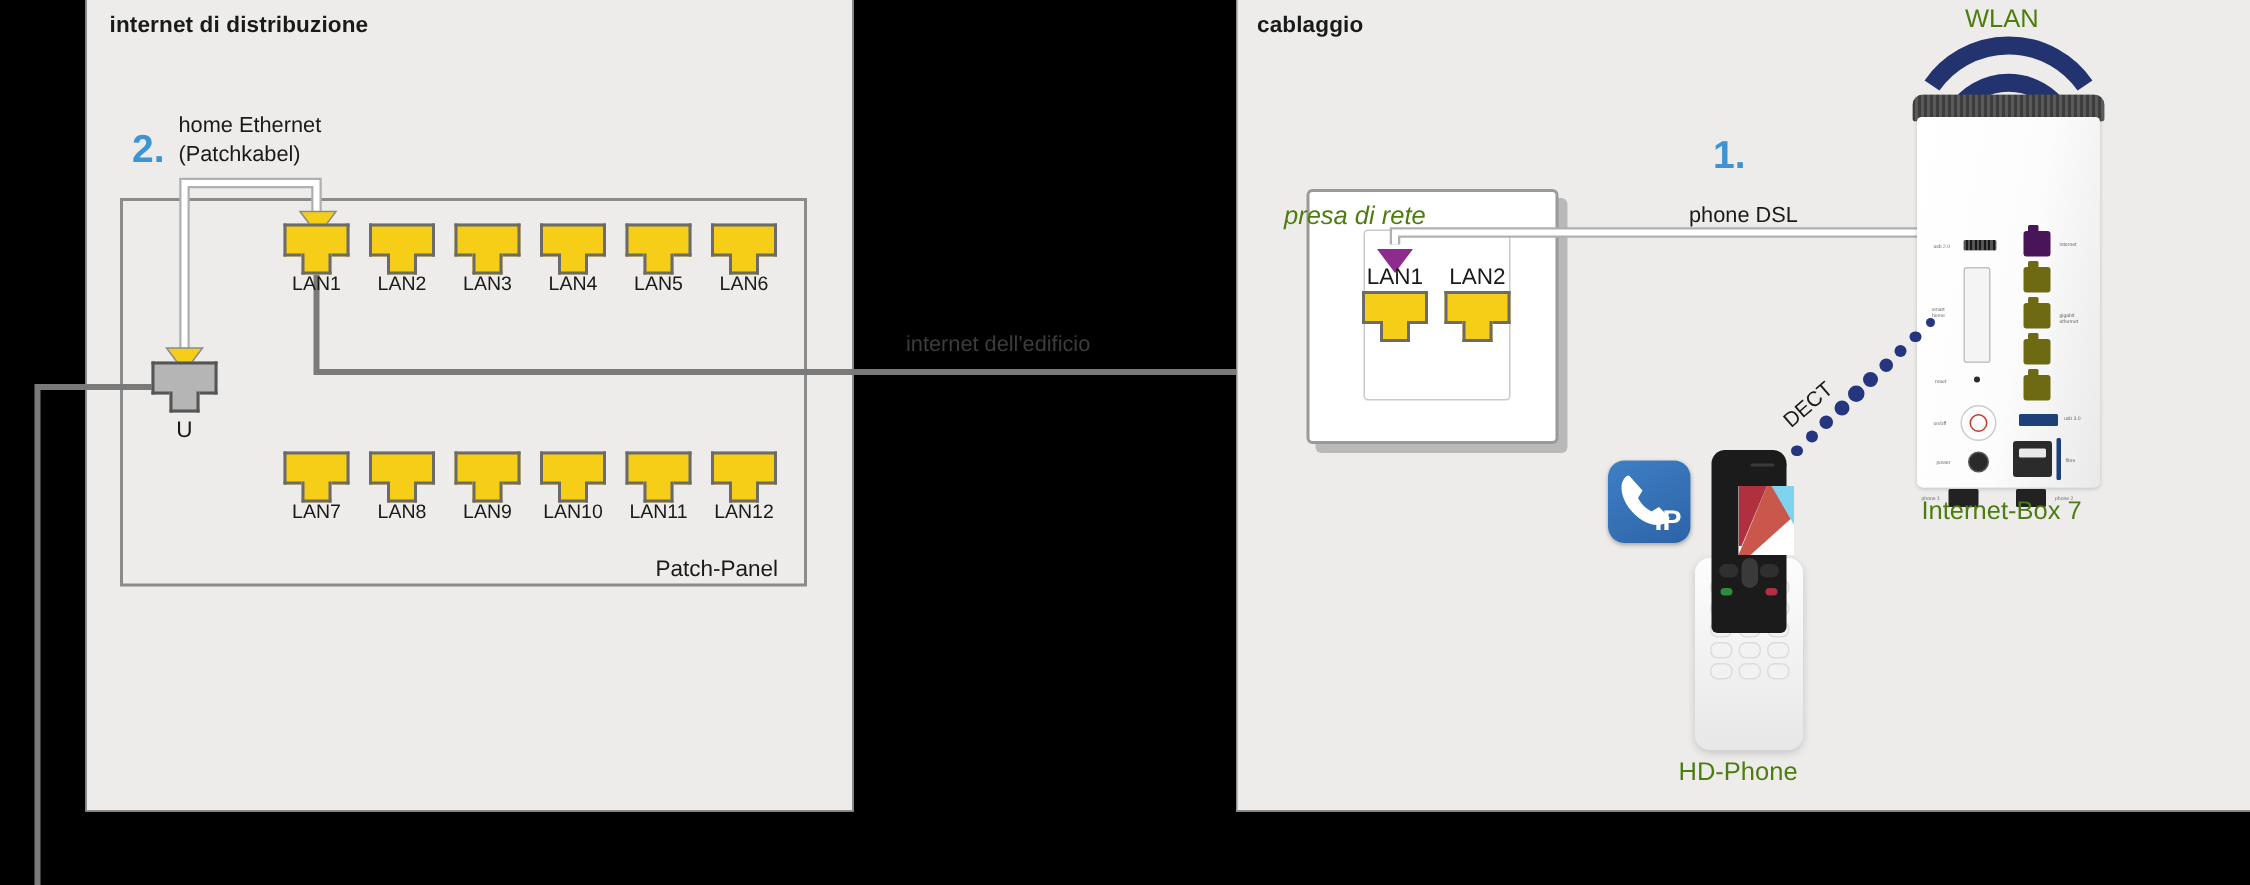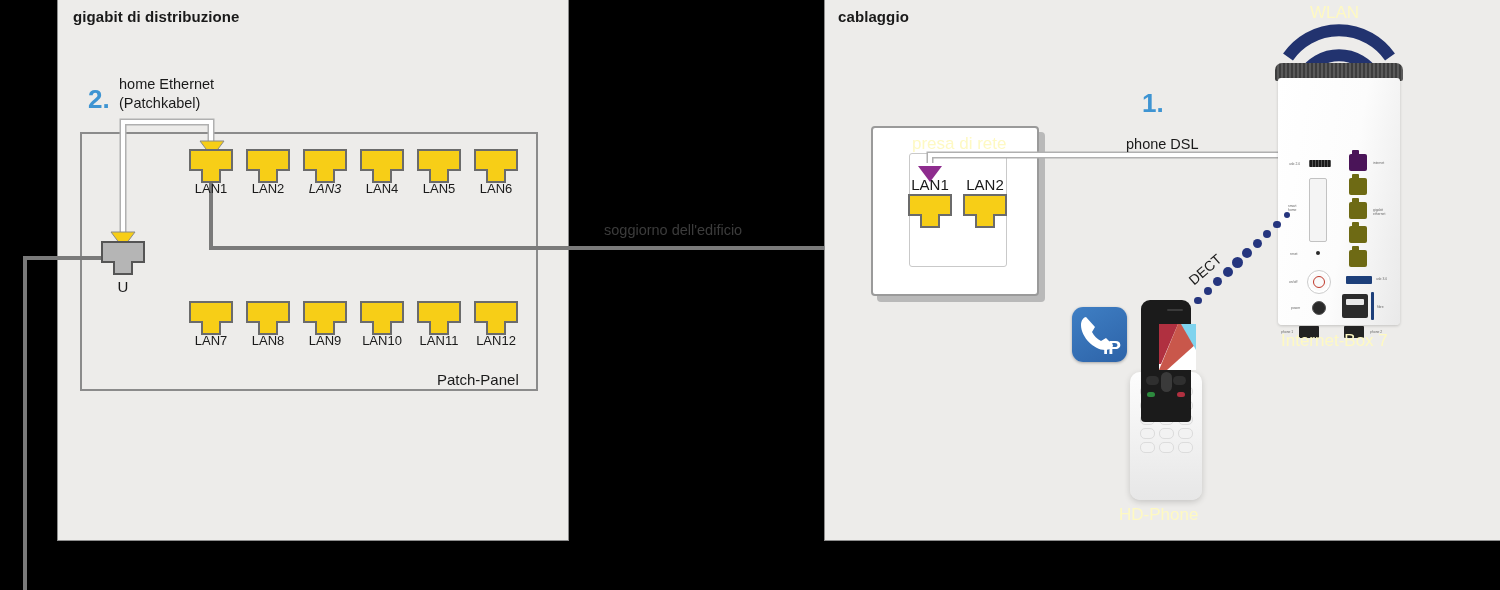--- a/index.html
+++ b/index.html
@@ -25,21 +25,21 @@
   .jack.gray .body,.jack.gray .tab{background:#B5B5B5;border-color:#555;}
   .jack.gray .bodyline,.jack.gray .bodyline2{background:#555;}
 
   .jack-label{position:absolute;font-size:13px;color:#1a1a1a;text-align:center;white-space:nowrap;}
 
   .box-outline{position:absolute;border:2px solid #8b8b8b;box-sizing:border-box;}
 
   .num-marker{position:absolute;font-size:26px;font-weight:bold;color:#3E94D2;}
   .cap{position:absolute;font-size:14.5px;color:#1a1a1a;line-height:19px;white-space:nowrap;}
   .cap-dim{position:absolute;font-size:14.5px;color:#3c3c3c;white-space:nowrap;}
-  .cap-big{position:absolute;font-size:17px;color:#fef9c3;white-space:nowrap;}
+  .cap-big{position:absolute;font-size:17px;color:#4d7c0f;white-space:nowrap;}
 
   
   #socket-outer{position:absolute;left:871px;top:126px;width:168px;height:170px;background:#fff;border:2px solid #9a9a9a;border-radius:4px;box-sizing:border-box;}
   #socket-shadow{position:absolute;left:877px;top:132px;width:168px;height:170px;background:#b9b9b9;border-radius:4px;}
   #socket-inner{position:absolute;left:909px;top:153px;width:98px;height:114px;border:1.5px solid #c9c9c9;border-radius:3px;box-sizing:border-box;background:#fff;}
 
   
   #router{position:absolute;left:1275px;top:63px;width:128px;height:262px;}
   #router-top{position:absolute;left:0;top:0;width:128px;height:18px;background:#4a4a4a;border-radius:7px 7px 2px 2px;
     background-image:repeating-linear-gradient(90deg,#3d3d3d 0 2px,#5a5a5a 2px 4px);}
@@ -61,21 +61,21 @@
 
   .dect-dot{position:absolute;border-radius:50%;background:#25357E;}
   .dect-label{position:absolute;font-size:14px;color:#1a1a1a;transform:rotate(-41deg);transform-origin:left bottom;white-space:nowrap;}
 </style>
 </head>
 <body>
 
 <div id="stage">
 
   <div class="panel" id="panel-left"></div>
-  <div class="panel-title" style="left:73px;top:8px;">gigabit di distribuzione</div>
+  <div class="panel-title" style="left:73px;top:8px;">internet di distribuzione</div>
 
   <div class="box-outline" style="left:80px;top:132px;width:458px;height:259px;"></div>
   <div class="cap" style="left:437px;top:370px;font-size:15px;">Patch-Panel</div>
 
   <div class="num-marker" style="left:88px;top:84px;">2.</div>
   <div class="cap" style="left:119px;top:75px;">home Ethernet</div>
   <div class="cap" style="left:119px;top:94px;">(Patchkabel)</div>
 
   <svg class="layer">
 
@@ -114,21 +114,21 @@
         <div class="bodyline2"></div>
         <div class="tab"></div>
       </div>
       <div class="jack-label" style="left: 236px; top: 181px; width: 64px;">LAN2</div>
       <div class="jack" style="left: 303px; top: 149px;">
         <div class="body"></div>
         <div class="bodyline"></div>
         <div class="bodyline2"></div>
         <div class="tab"></div>
       </div>
-      <div class="jack-label" style="left: 293px; top: 181px; width: 64px; font-style: italic;">LAN3</div>
+      <div class="jack-label" style="left: 293px; top: 181px; width: 64px;">LAN3</div>
       <div class="jack" style="left: 360px; top: 149px;">
         <div class="body"></div>
         <div class="bodyline"></div>
         <div class="bodyline2"></div>
         <div class="tab"></div>
       </div>
       <div class="jack-label" style="left: 350px; top: 181px; width: 64px;">LAN4</div>
       <div class="jack" style="left: 417px; top: 149px;">
         <div class="body"></div>
         <div class="bodyline"></div>
@@ -183,29 +183,29 @@
       <div class="jack-label" style="left: 407px; top: 333px; width: 64px;">LAN11</div>
       <div class="jack" style="left: 474px; top: 301px;">
         <div class="body"></div>
         <div class="bodyline"></div>
         <div class="bodyline2"></div>
         <div class="tab"></div>
       </div>
       <div class="jack-label" style="left: 464px; top: 333px; width: 64px;">LAN12</div>
     </div>
 
-  <div class="cap-dim" style="left:604px;top:222px;">soggiorno dell'edificio</div>
+  <div class="cap-dim" style="left:604px;top:222px;">internet dell'edificio</div>
 
   <div class="panel" id="panel-right"></div>
   <div class="panel-title" style="left:838px;top:8px;">cablaggio</div>
 
   <div id="socket-shadow"></div>
   <div id="socket-outer"></div>
   <div id="socket-inner"></div>
-  <div class="cap-big" style="left:912px;top:134px;">presa di rete</div>
+  <div class="cap-big" style="left:856px;top:134px;font-style:italic;">presa di rete</div>
 
   <svg class="layer">
     <polyline points="930,163 930,155 1334,155" fill="none" stroke="#b0b0b0" stroke-width="7"></polyline>
     <polyline points="930,163 930,155 1334,155" fill="none" stroke="#ffffff" stroke-width="4"></polyline>
 
     <polygon points="918,166 942,166 930,182" fill="#8E2C8E"></polygon>
     <polygon points="1335,145 1335,171 1353,158" fill="#8E2C8E"></polygon>
   </svg>
 
   <div class="jack-label" style="left:908px;top:176px;width:44px;font-size:15px;">LAN1</div>

